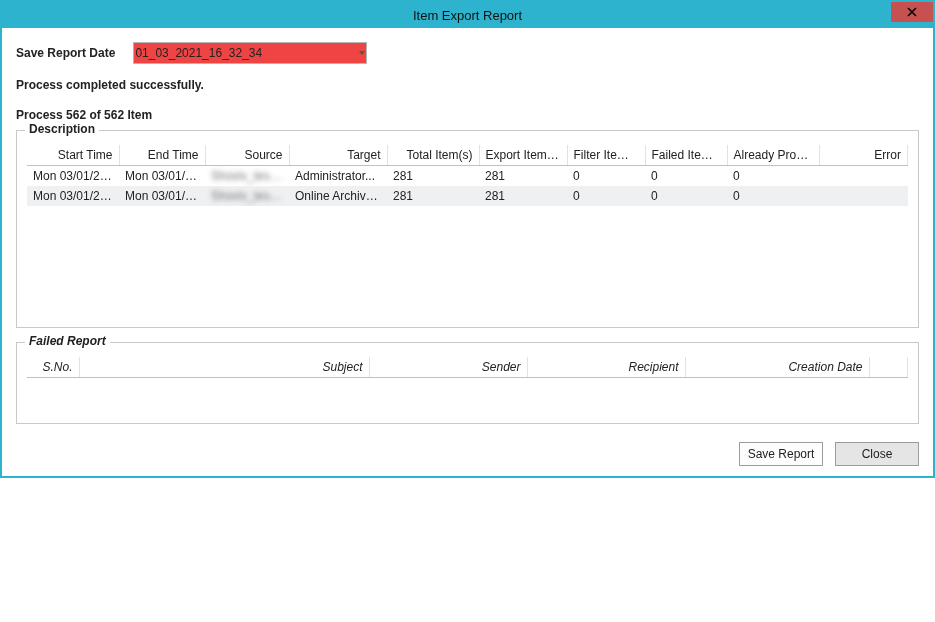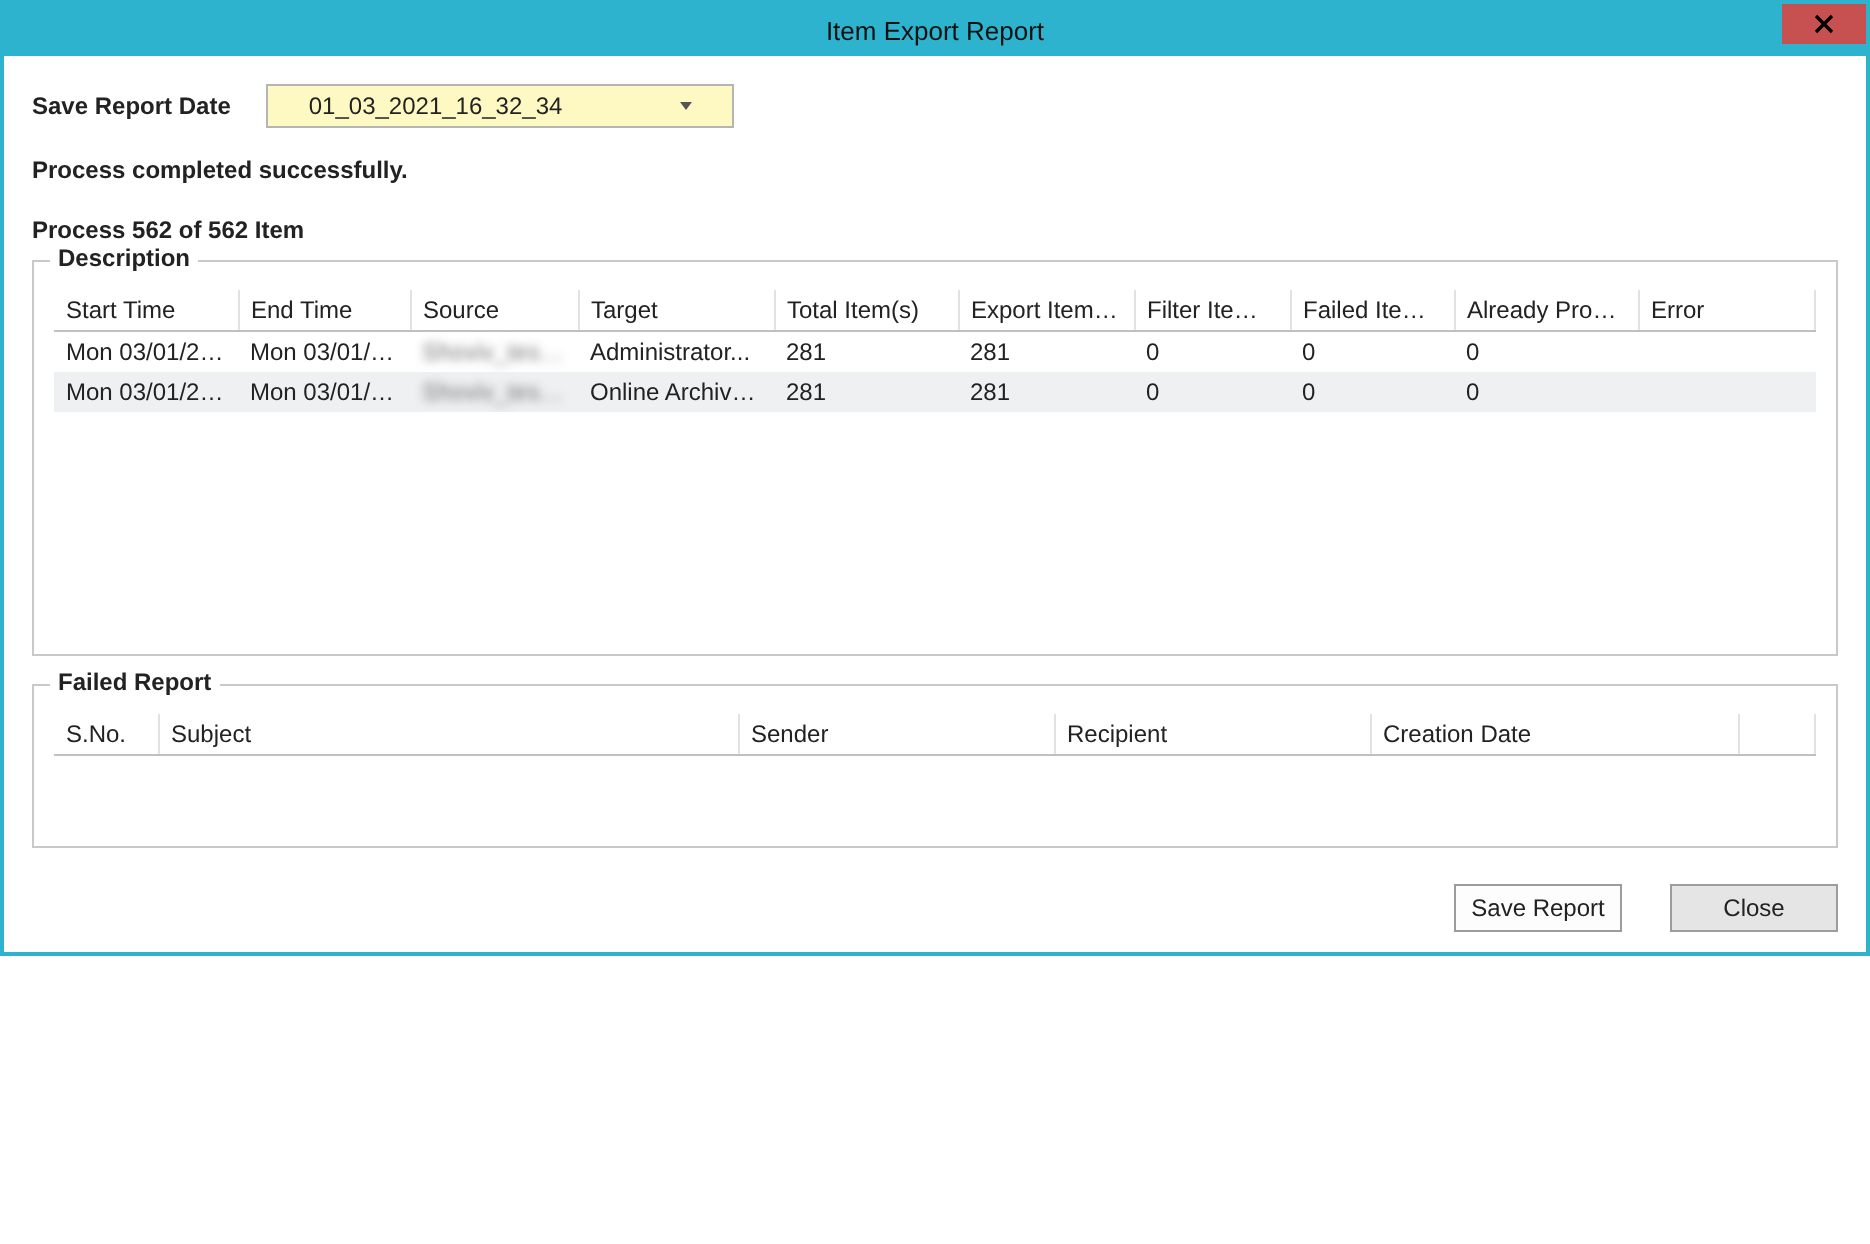--- a/index.html
+++ b/index.html
@@ -10,40 +10,40 @@
 
   .titlebar { height:26px; background:#2eb3cf; display:flex; align-items:center; position:relative; }
   .titlebar .title { flex:1; text-align:center; font-size:13px; color:#111; }
   .close-btn { position:absolute; right:0; top:0; width:42px; height:20px; background:#c75050; color:#000; display:flex; align-items:center; justify-content:center; font-weight:bold; cursor:pointer; }
   .close-btn svg { width:10px; height:10px; }
 
   .content { flex:1; padding:14px 14px 10px 14px; display:flex; flex-direction:column; min-height:0; }
 
   .row-save { display:flex; align-items:center; margin-bottom:14px; gap:18px; }
   .lbl-save { font-weight:bold; font-size:12px; }
-  .combo { width:234px; height:22px; border:1px solid #b5b5b5; background:#fef9c3; display:flex; align-items:center; padding:0 20px; justify-content:space-between; cursor:pointer; }
+  .combo { width:234px; height:22px; border:1px solid #b5b5b5; background:#ef4444; display:flex; align-items:center; padding:0 1px; justify-content:space-between; cursor:pointer; }
   .combo .caret { width:0;height:0;border-left:3px solid transparent;border-right:3px solid transparent;border-top:4px solid #555; }
 
   .status { font-weight:bold; font-size:12px; margin-bottom:16px; }
 
   .row-proc { display:flex; justify-content:space-between; font-weight:bold; font-size:12px; margin-bottom:8px; }
 
   .groupbox { border:1px solid #c9c9c9; position:relative; padding:14px 10px 2px 10px; }
   .groupbox .legend { position:absolute; top:-9px; left:8px; background:#fff; padding:0 4px; font-weight:bold; font-size:12px; }
 
   .group-desc { height:198px; }
-  .group-fail { flex:1; margin-top:14px; margin-bottom:14px; display:flex; flex-direction:column; }
+  .group-fail { flex:1; margin-top:14px; margin-bottom:14px; display:flex; flex-direction:column;font-style:italic; }
 
   table { border-collapse:collapse; width:100%; table-layout:fixed; font-size:12px; }
-  thead th { text-align:left; font-weight:normal; padding:3px 6px; border-bottom:1px solid #c0c0c0; border-right:1px solid #e2e2e2; white-space:nowrap; overflow:hidden; text-overflow:ellipsis; color:#222; }
+  thead th { text-align:right; font-weight:normal; padding:3px 6px; border-bottom:1px solid #c0c0c0; border-right:1px solid #e2e2e2; white-space:nowrap; overflow:hidden; text-overflow:ellipsis; color:#222; }
   tbody td { padding:3px 6px; white-space:nowrap; overflow:hidden; text-overflow:ellipsis; }
   tbody tr.alt { background:#eef0f2; }
   .blur { color:transparent; text-shadow:0 0 5px rgba(80,80,80,0.8); user-select:none; }
 
-  .btn-row { display:flex; justify-content:flex-end; gap:24px; padding-top:4px; }
+  .btn-row { display:flex; justify-content:flex-end; gap:12px; padding-top:4px; }
   .btn { min-width:84px; height:24px; border:1px solid #9c9c9c; background:#fdfdfd; display:flex; align-items:center; justify-content:center; cursor:pointer; font-size:12px; }
   .btn.primary { background:#e5e5e5; }
 
   .fail-body { flex:1; }
 </style>
 </head>
 <body>
 
 <div class="window">
 

